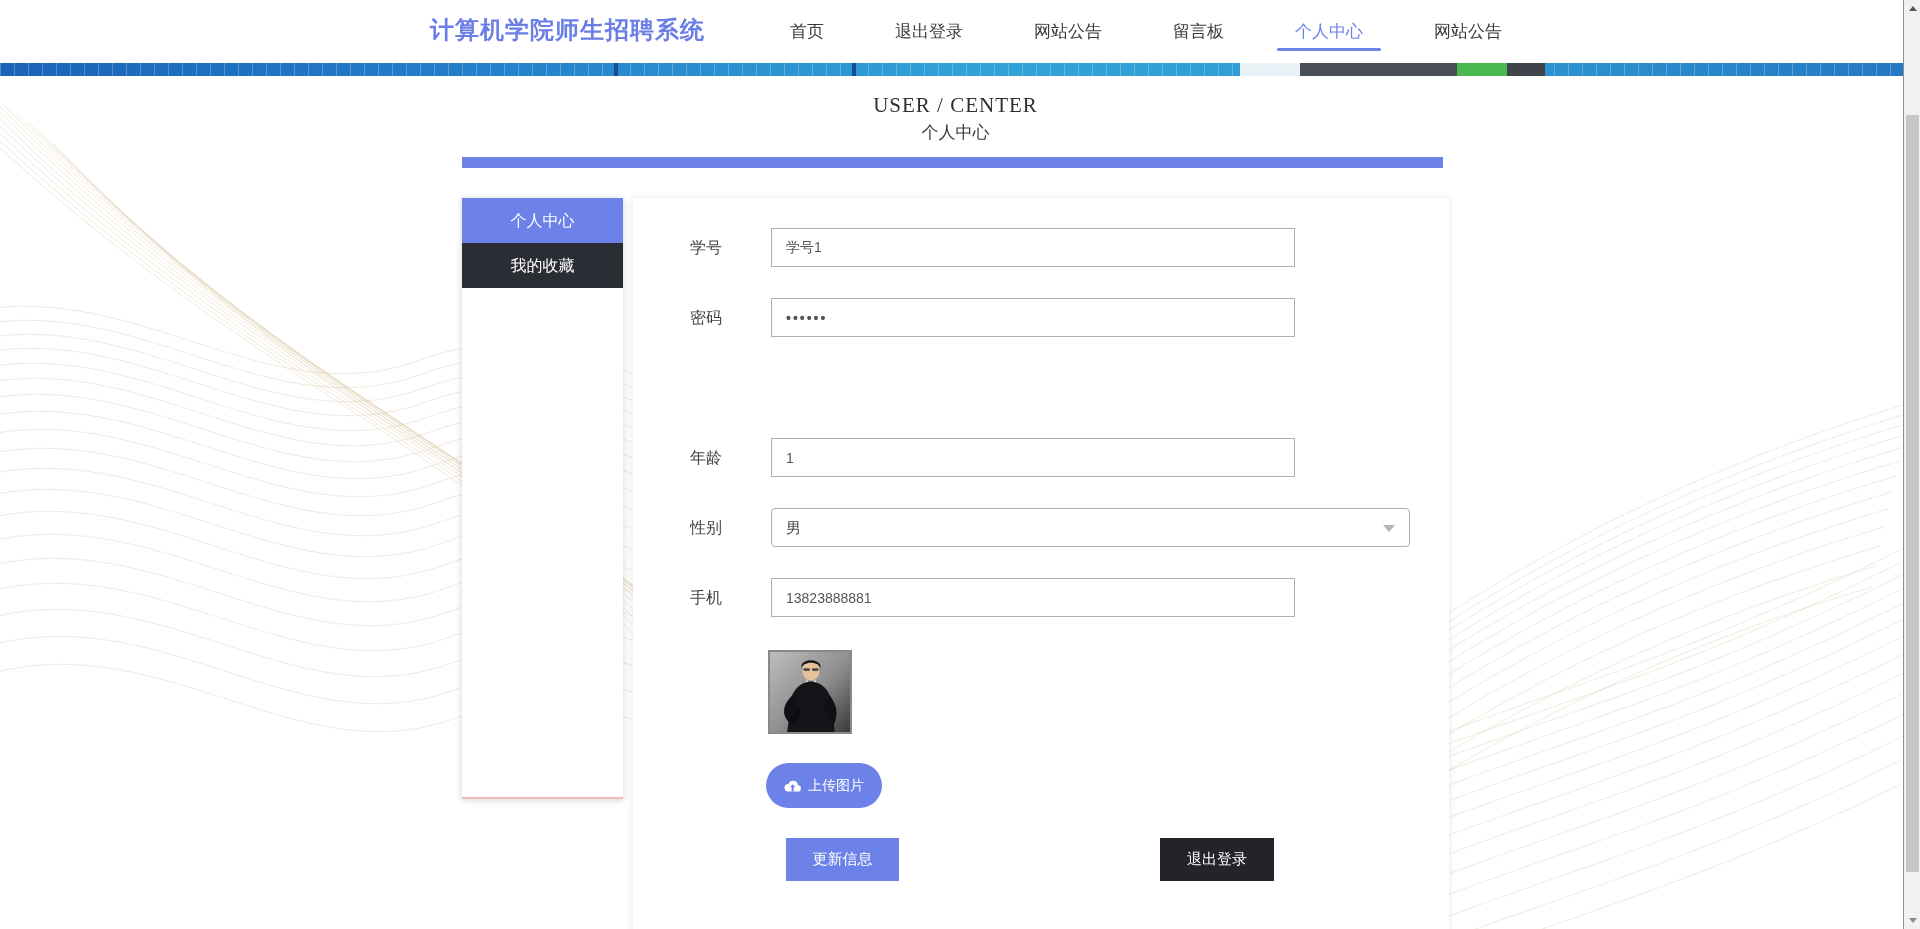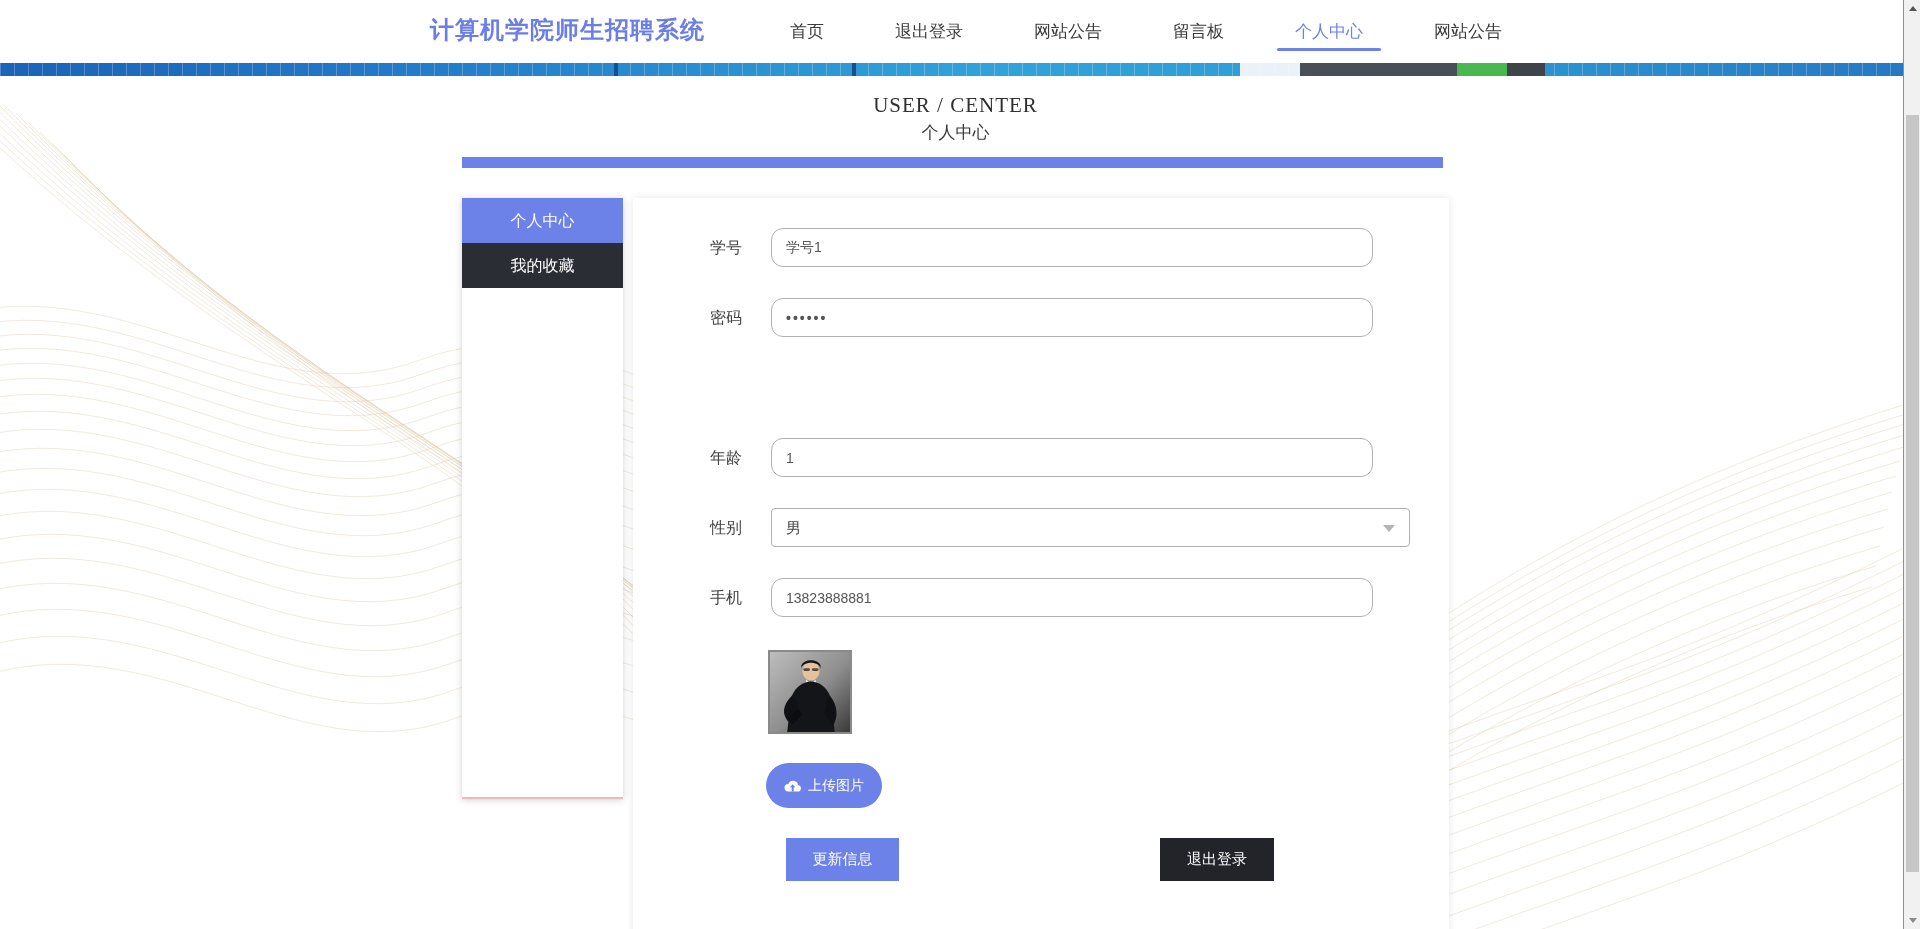--- a/index.html
+++ b/index.html
@@ -46,23 +46,23 @@
   .sidebar { position:absolute; left:462px; top:198px; width:161px; height:601px; background:#fff;
              box-shadow:0 1px 7px rgba(0,0,0,.18); border-bottom:2px solid var(--pink-line,#f1b8b8); z-index:6; }
   .side-item { height:45px; line-height:45px; text-align:center; font-size:16px; color:#fff; cursor:pointer; }
   .side-active { background:var(--accent,#6c82e8); }
   .side-dark { background:var(--dark-item,#2b2d35); }
 
   
   .card { position:absolute; left:633px; top:198px; width:816px; height:760px; background:#fff;
           box-shadow:0 0 8px rgba(0,0,0,.10); z-index:6; }
   .row { position:absolute; left:0; width:816px; height:39px; }
-  .row label { position:absolute; left:57px; top:0; width:72px; line-height:39px; font-size:16px; color:#444;text-align:center; }
-  .row .tinput { position:absolute; left:138px; top:0; width:602px; height:39px;
-                 border:1px solid #b0b0b0; border-radius:12px; padding:0 14px; font-size:14px;
+  .row label { position:absolute; left:57px; top:0; width:72px; line-height:39px; font-size:16px; color:#444; }
+  .row .tinput { position:absolute; left:138px; top:0; width:524px; height:39px;
+                 border:1px solid #b0b0b0; border-radius:0; padding:0 14px; font-size:14px;
                  color:#555; background:#fff; outline:none; font-family:"Liberation Sans",sans-serif; }
   .pw { letter-spacing:2px; font-weight:bold; color:#333; }
   .selectbox { position:absolute; left:138px; top:0; width:639px; height:39px; border:1px solid #b0b0b0;
                border-radius:4px; padding:0 14px; font-size:15px; color:#444; line-height:37px;
                background:#fff; cursor:pointer; }
   .caret { position:absolute; right:14px; top:16px; width:0; height:0;
            border-left:6px solid transparent; border-right:6px solid transparent;
            border-top:7px solid #b5b5b5; }
 
   .photo { position:absolute; left:135px; top:452px; width:84px; height:84px;

